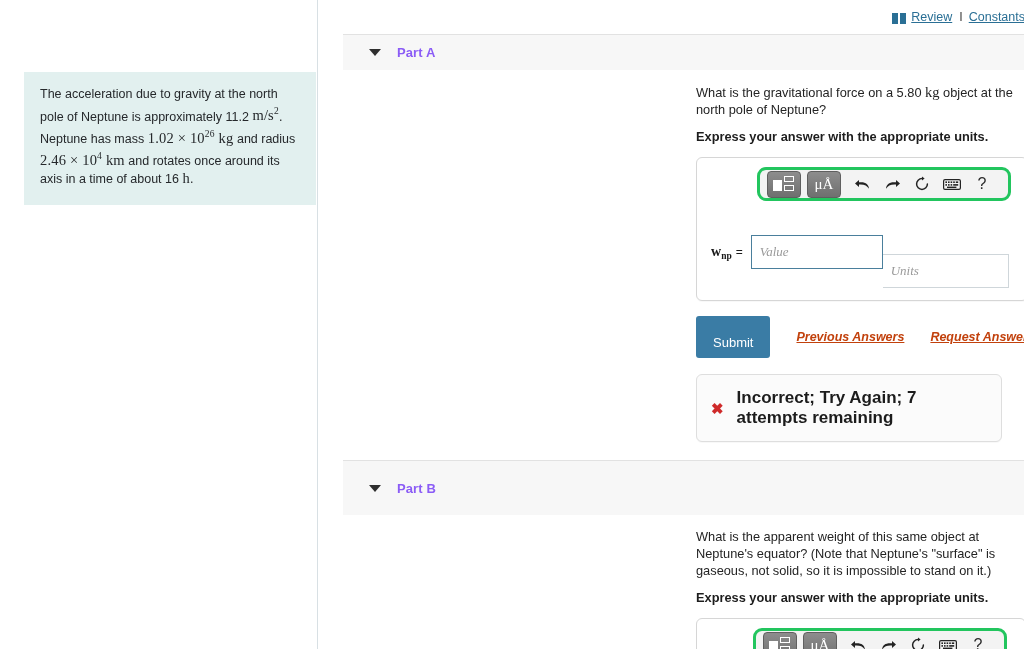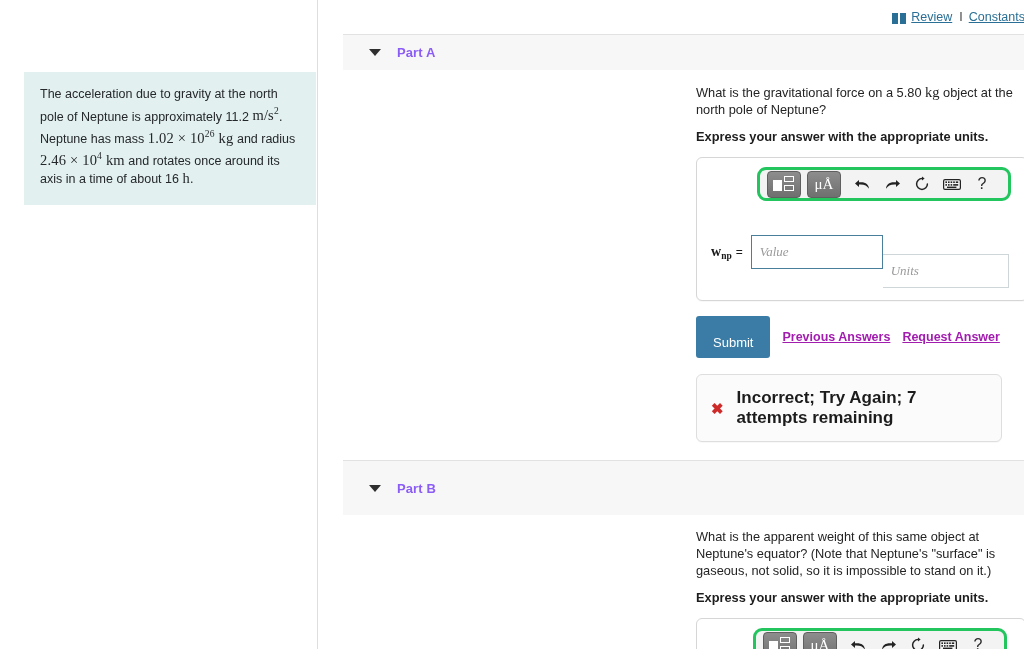--- a/index.html
+++ b/index.html
@@ -277,26 +277,27 @@
     background: #3a7ca5;
     color: #ffffff;
     font-size: 13px;
     border: none;
     border-radius: 3px;
     padding: 19px 17px 8px 17px;
     cursor: pointer;
     font-family: "Liberation Sans", sans-serif;
   }
   .sub-link {
-    color: #a21caf;
+    color: #c2410c;
     text-decoration: underline;
     font-size: 12.5px;
-    margin-left: 12px;
-    cursor: pointer;
-    font-weight: bold;
+    margin-left: 26px;
+    cursor: pointer;
+    font-weight: bold;
+    font-style: italic;
   }
 
   
   .feedback {
     margin-top: 16px;
     width: 306px;
     box-sizing: border-box;
     border: 1px solid #dedede;
     border-radius: 6px;
     background: #fbfbfb;

